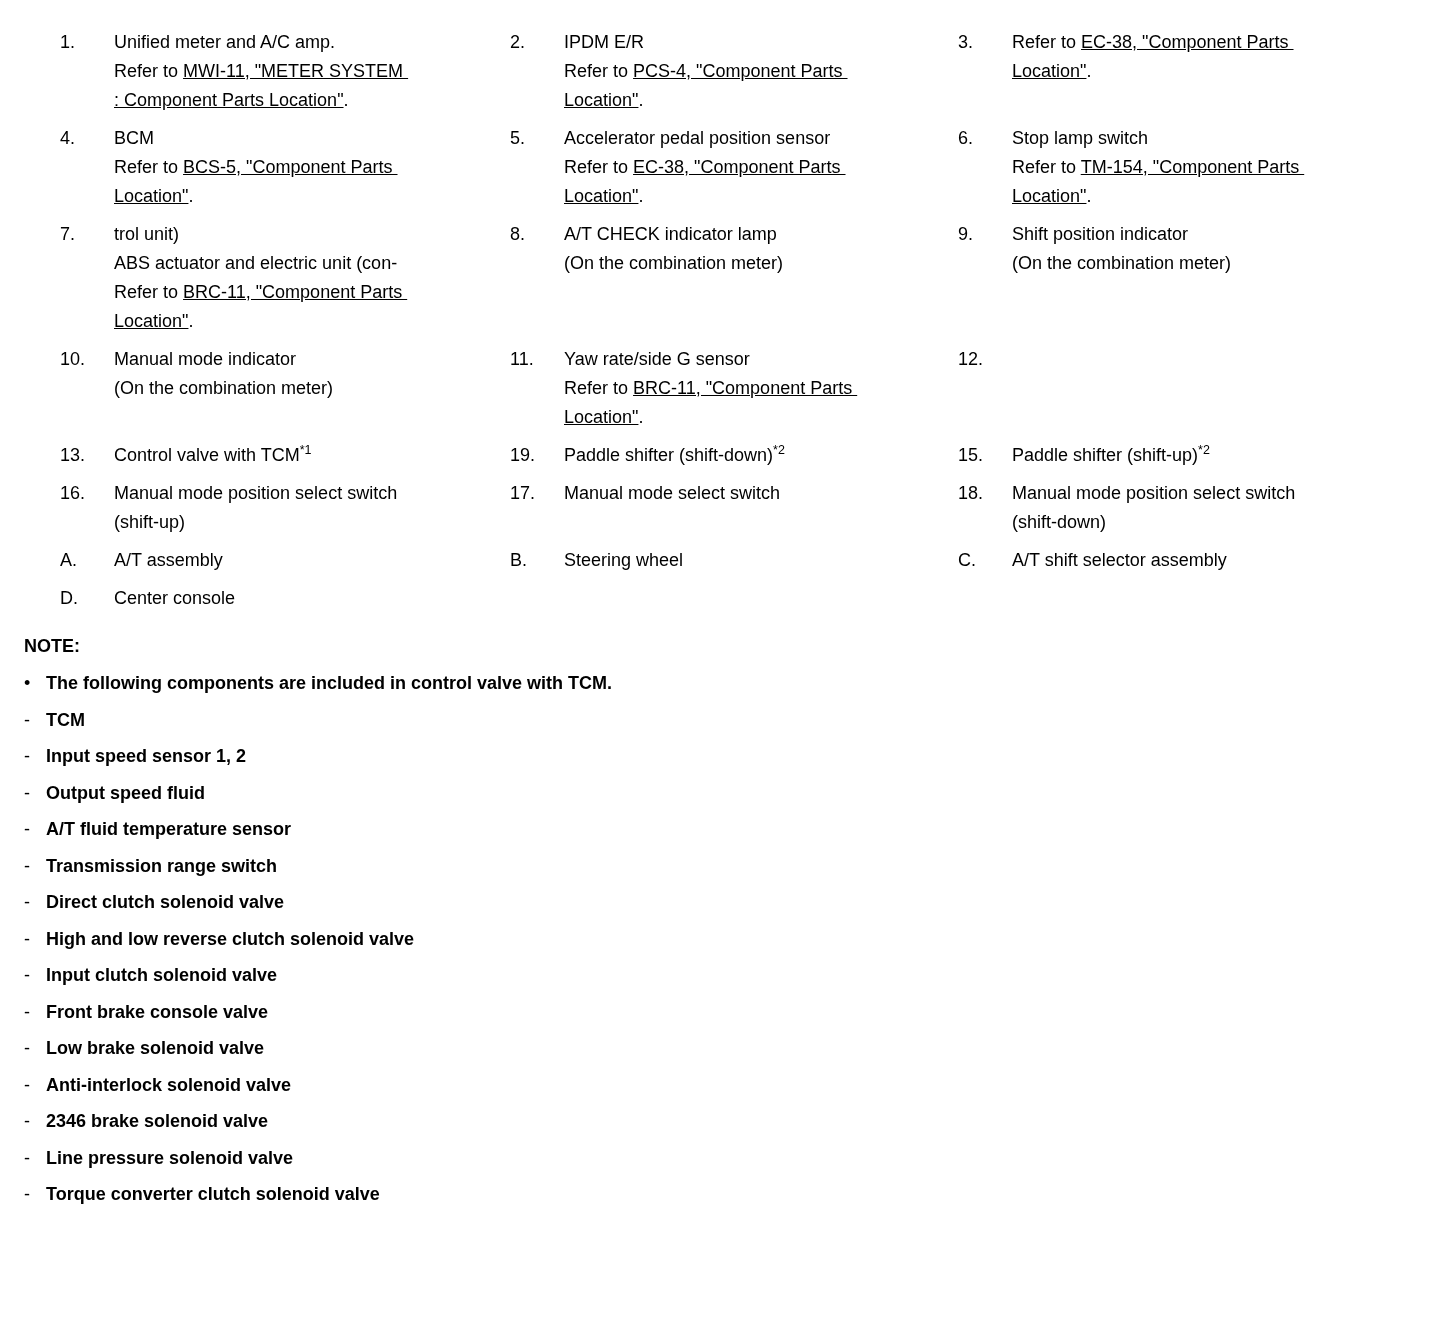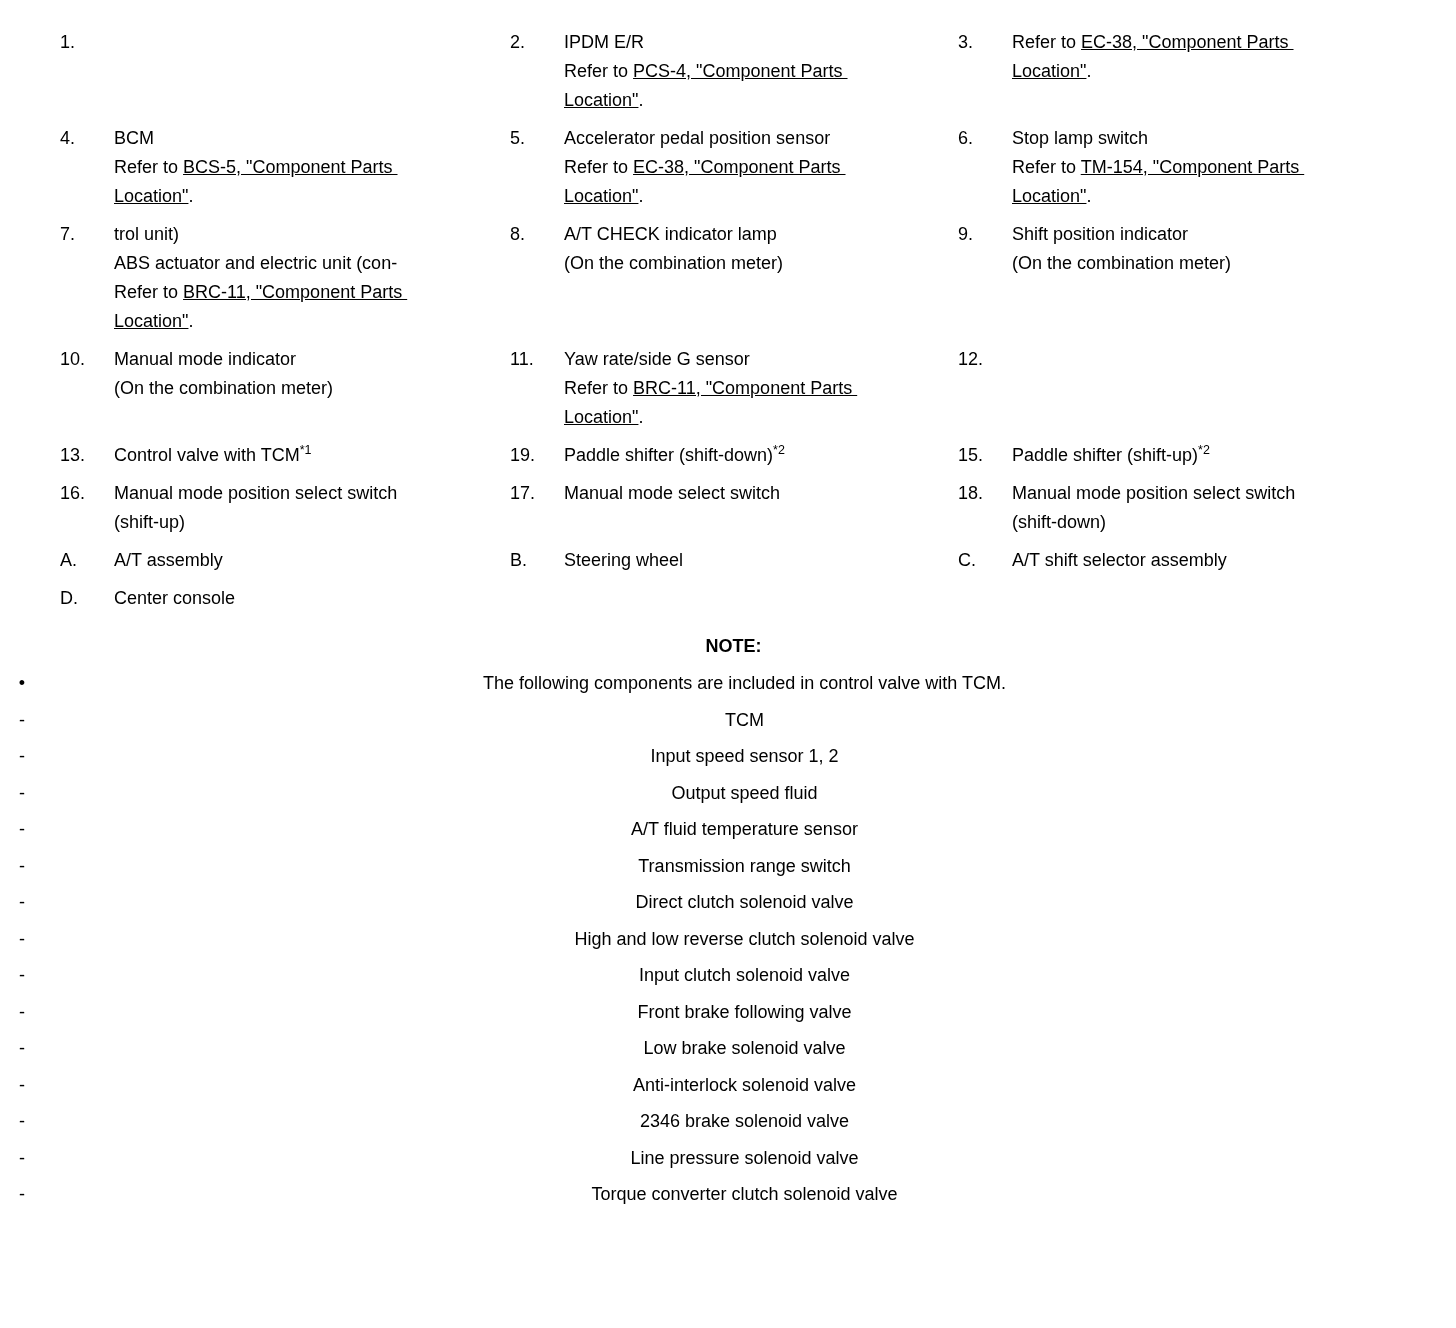--- a/index.html
+++ b/index.html
@@ -24,35 +24,40 @@
     margin-bottom: 9px;
   }
   .legend-item { display: flex; align-items: flex-start; }
   .item-num { flex: 0 0 54px; line-height: 29px; }
   .item-body { flex: 1 1 auto; padding-right: 12px; }
   .item-line { line-height: 29px; white-space: pre-wrap; }
   .ref-link { text-decoration: underline; cursor: pointer; }
   .sup { font-size: 12.5px; vertical-align: super; line-height: 0; }
 
   
-  .note { padding-left: 11px; margin-top: 19px; text-align: center; }
+  .note { padding-left: 24px; margin-top: 19px; }
   .note-title { font-weight: bold; line-height: 29px; margin-bottom: 8px; }
   .note-line { display: flex; line-height: 29px; margin-bottom: 7.5px; }
   .marker { flex: 0 0 22px; }
-  .note-text { flex: 1 1 auto; }
+  .note-text { flex: 1 1 auto; font-weight: bold; }
   .footnote { line-height: 29px; margin-bottom: 7.5px; }
 </style>
 </head>
 <body>
 
 <div class="page">
   <div class="legend" id="legend">
       <div class="legend-row">
         <div class="legend-item">
           <span class="item-num">1.</span>
+          <div class="item-body">
+            <div class="item-line"><span>Unified meter and A/C amp.</span></div>
+            <div class="item-line"><span>Refer to </span><span class="ref-link">MWI-11, "METER SYSTEM </span></div>
+            <div class="item-line"><span class="ref-link">: Component Parts Location"</span><span>.</span></div>
+          </div>
         </div>
         <div class="legend-item">
           <span class="item-num">2.</span>
           <div class="item-body">
             <div class="item-line"><span>IPDM E/R</span></div>
             <div class="item-line"><span>Refer to </span><span class="ref-link">PCS-4, "Component Parts </span></div>
             <div class="item-line"><span class="ref-link">Location"</span><span>.</span></div>
           </div>
         </div>
         <div class="legend-item">
@@ -240,21 +245,21 @@
         <div class="note-line">
           <span class="marker">-</span>
           <span class="note-text">High and low reverse clutch solenoid valve</span>
         </div>
         <div class="note-line">
           <span class="marker">-</span>
           <span class="note-text">Input clutch solenoid valve</span>
         </div>
         <div class="note-line">
           <span class="marker">-</span>
-          <span class="note-text">Front brake following valve</span>
+          <span class="note-text">Front brake console valve</span>
         </div>
         <div class="note-line">
           <span class="marker">-</span>
           <span class="note-text">Low brake solenoid valve</span>
         </div>
         <div class="note-line">
           <span class="marker">-</span>
           <span class="note-text">Anti-interlock solenoid valve</span>
         </div>
         <div class="note-line">

